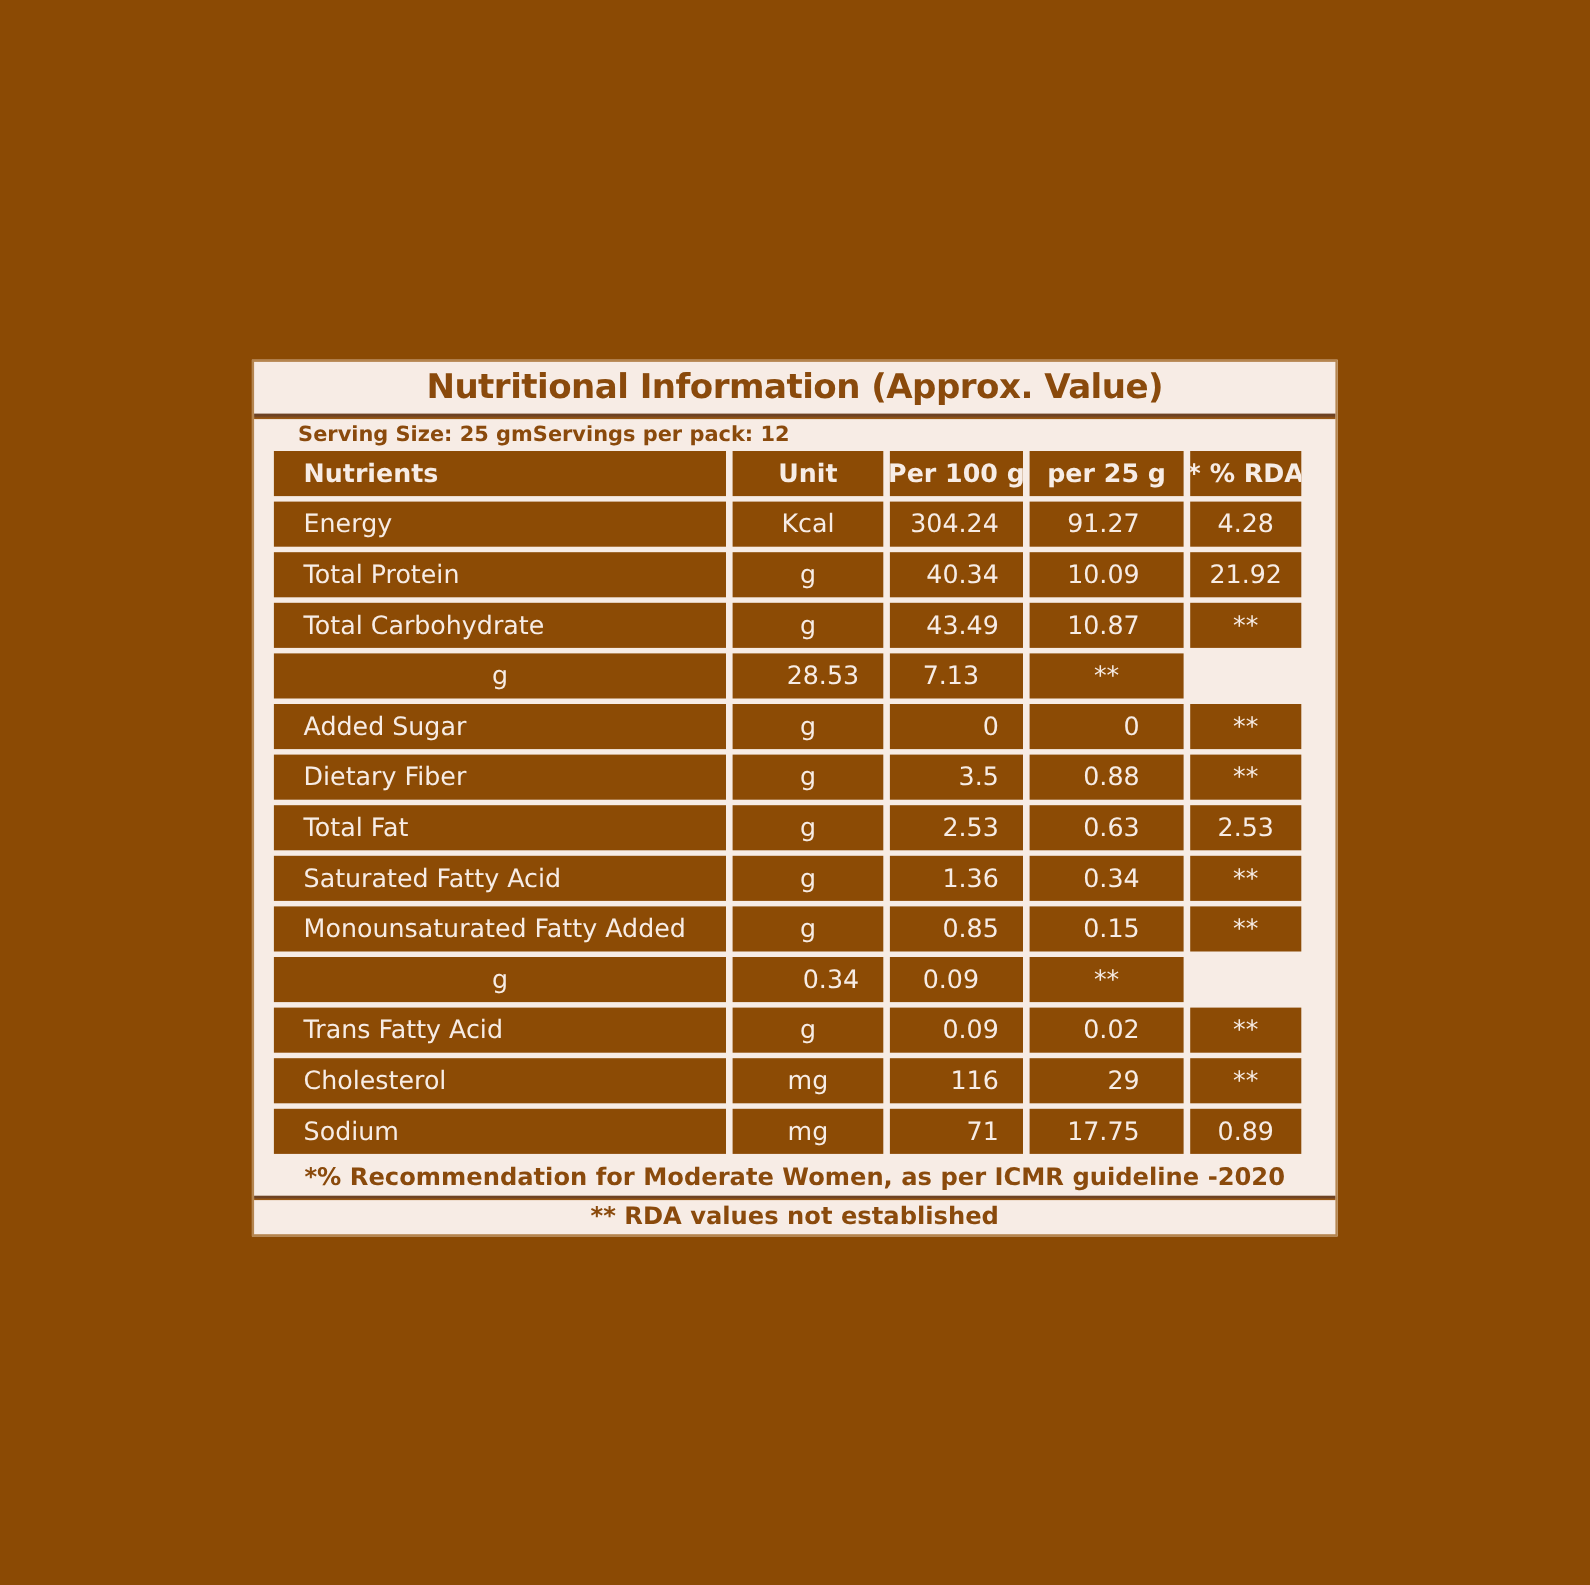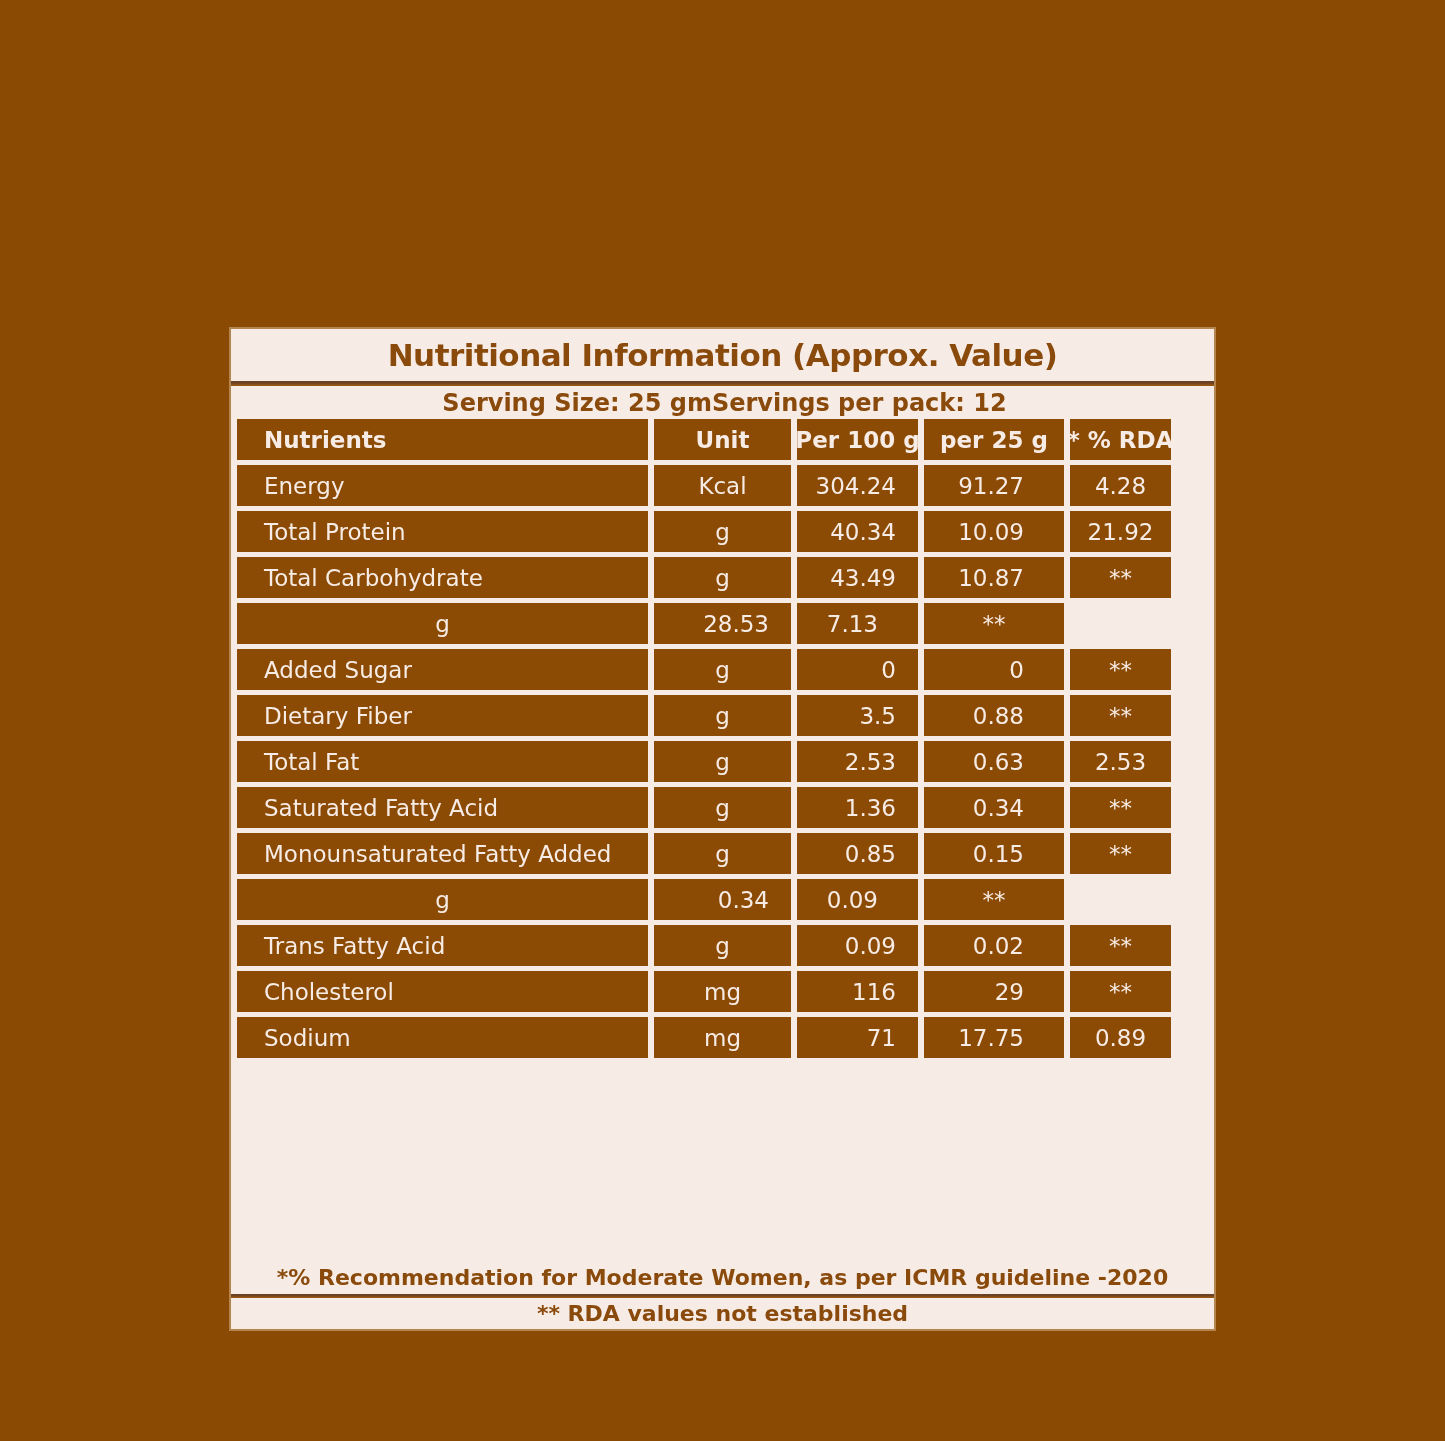--- a/index.html
+++ b/index.html
@@ -15,21 +15,21 @@
   html, body {
     width: 1445px; height: 1441px;
     background: var(--brown-bg);
     font-family: "DejaVu Sans", "Liberation Sans", sans-serif;
     overflow: hidden;
     position: relative;
   }
   .card {
     position: absolute;
     left: 229px; top: 327px;
-    width: 987px; height: 1004px;
+    width: 987px; height: 797px;
     background: var(--cream);
     border: 2px solid var(--card-border);
     display: flex;
     flex-direction: column;
   }
   .title-bar {
     height: 52px;
     display: flex; align-items: center; justify-content: center;
   }
   .title-bar .title {
@@ -39,30 +39,31 @@
     letter-spacing: -0.5px;
     white-space: nowrap;
   }
   .h-divider {
     height: 5px;
     background: linear-gradient(to bottom, var(--divider-dark) 40%, var(--divider-orange) 100%);
     flex: none;
   }
   .serving-bar {
     height: 33px;
-    display: flex; align-items: center; justify-content: center;
+    display: flex; align-items: center; justify-content: flex-start;
     padding: 0 36px 0 40px;
     color: var(--text-brown);
-    font-size: 24px;
+    font-size: 19px;
     font-weight: bold;
     white-space: nowrap;
   }
   .grid {
     padding: 0 24px 0 6px;
     flex: none;
+    margin-left: 12px;
   }
   .tr {
     display: grid;
     grid-template-columns: 411px 137px 121px 140px 101px;
     column-gap: 6px;
     height: 41px;
     margin-bottom: 5px;
   }
   .td {
     background: var(--cell-brown);

